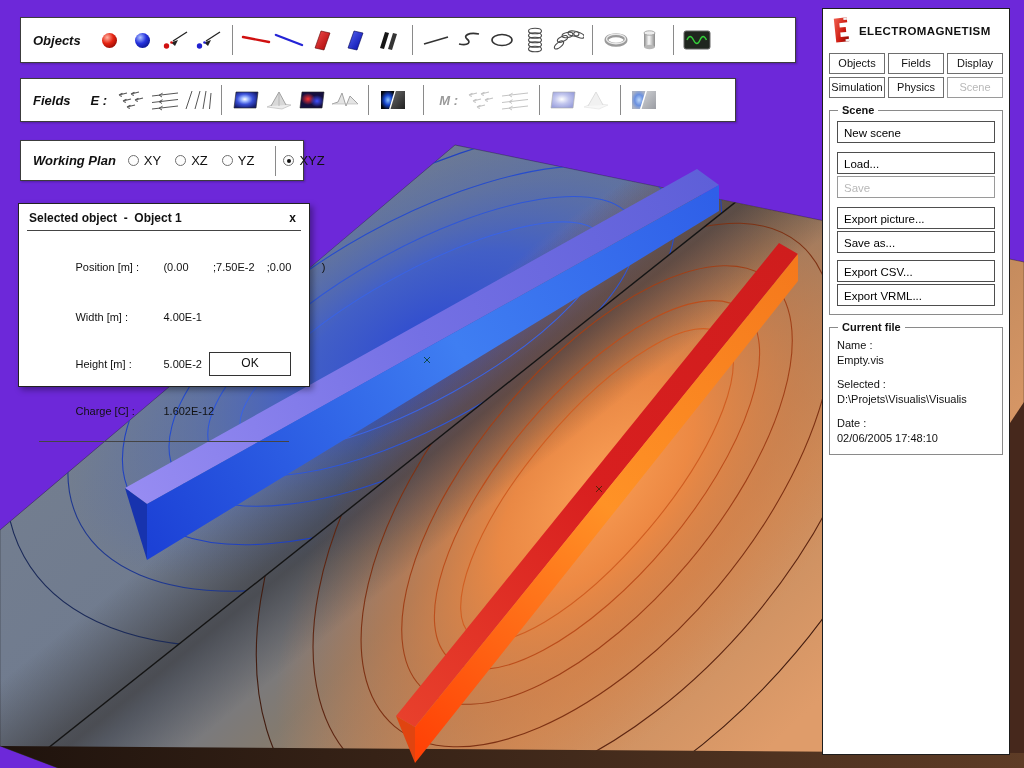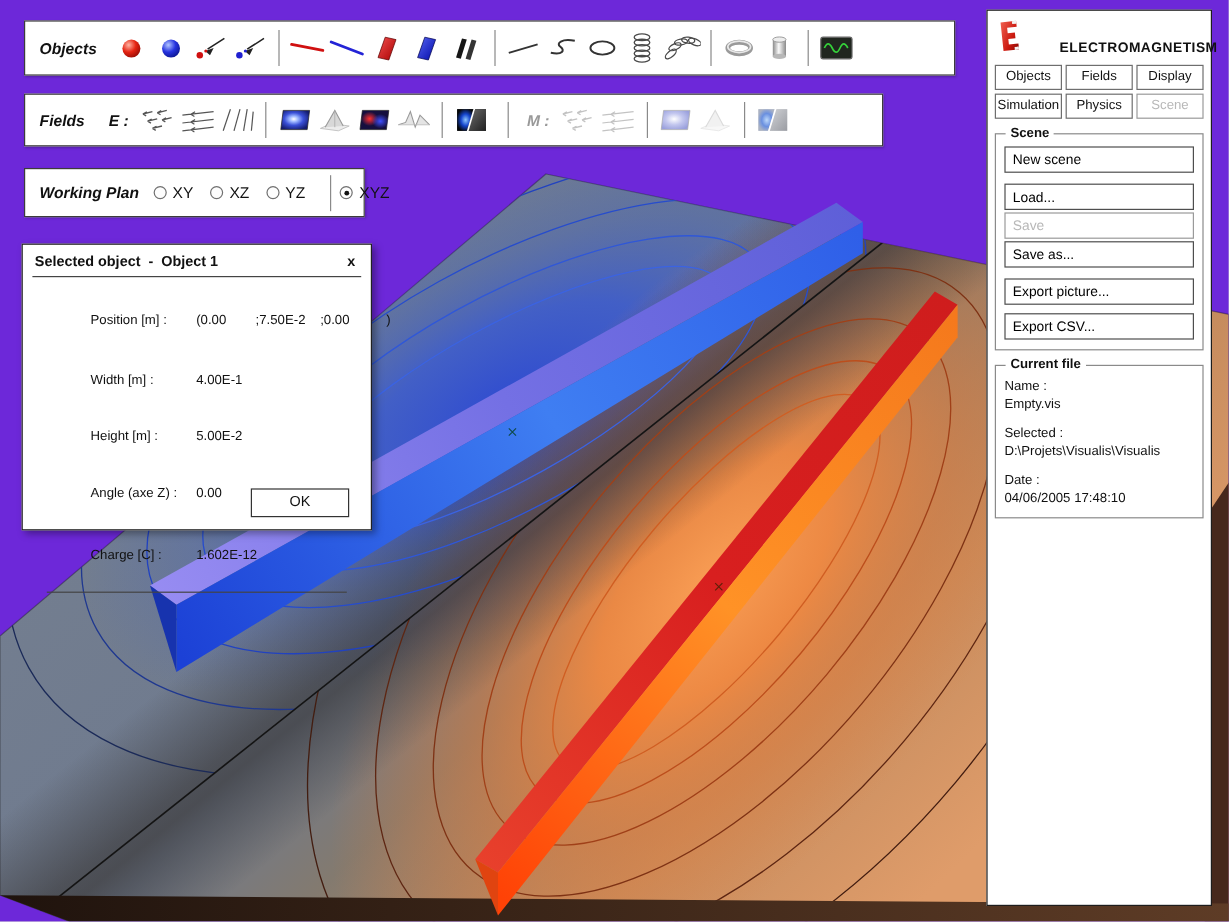--- a/index.html
+++ b/index.html
@@ -22,40 +22,40 @@
   .dim{opacity:.5;}
   .sph{width:15px;height:15px;border-radius:50%;}
   .sph.red{background:radial-gradient(circle at 35% 30%,#ffb3a3,#e52412 42%,#7c0300 92%);}
   .sph.blue{background:radial-gradient(circle at 35% 30%,#b2c6ff,#2633df 42%,#020b74 92%);}
   
   .wp-opt{display:flex;align-items:center;margin-right:14px;font-size:13px;cursor:pointer;}
   .radio{width:11px;height:11px;border-radius:50%;border:1px solid #707070;background:#fdfdfd;
          display:inline-block;margin-right:5px;position:relative;box-sizing:border-box;}
   .radio.sel::after{content:"";position:absolute;left:2.5px;top:2.5px;width:4px;height:4px;border-radius:50%;background:#111;}
   
-  .dialog{position:absolute;left:18px;top:203px;width:292px;height:239px;background:#fff;border:1px solid #222;
+  .dialog{position:absolute;left:18px;top:203px;width:292px;height:184px;background:#fff;border:1px solid #222;
           box-shadow:3px 3px 6px rgba(0,0,0,.35);z-index:6;box-sizing:border-box;font-size:11px;}
   .dlg-title{display:flex;align-items:center;padding:7px 10px 5px 10px;}
   .dlg-title .t{font-weight:bold;font-size:12px;white-space:pre;flex:1;}
   .dlg-close{font-size:12px;font-weight:bold;cursor:pointer;padding:0 3px;}
   .dlg-hr{border-top:1px solid #444;margin:0 8px;}
   .dlg-body{padding:9px 12px 0 12px;}
   .dlg-row{margin-bottom:0;white-space:pre;}
   .dlg-row .lbl{display:inline-block;width:88px;margin-left:20px;}
   .r-pos{margin:9px 0 14px 0;}
   .r-w{margin:0 0 11px 0;}
   .r-h{margin:0 0 11px 0;}
   .r-a{margin:0 0 16px 0;}
   .r-c{margin:0 0 12px 0;}
   .dlg-ok{position:absolute;right:18px;bottom:10px;width:80px;height:22px;background:#fff;border:1px solid #333;
           font-size:12px;text-align:center;line-height:20px;cursor:pointer;}
   
   .sidebar{position:absolute;left:822px;top:8px;width:188px;height:747px;background:#fff;border:1px solid #1d1d1d;
            z-index:6;box-sizing:border-box;font-size:11px;}
-  .sb-head{display:flex;align-items:flex-end;padding:8px 6px 4px 8px;gap:24px;}
+  .sb-head{display:flex;align-items:center;padding:8px 6px 4px 8px;}
   .sb-logo{margin-right:8px;}
   .sb-title{font-weight:bold;font-size:11.5px;letter-spacing:.4px;}
   .navgrid{display:grid;grid-template-columns:repeat(3,1fr);gap:3px;padding:4px 6px 0 6px;}
   .navbtn{height:21px;border:1px solid #6e6e6e;background:#fff;text-align:center;line-height:19px;cursor:pointer;box-sizing:border-box;}
   .navbtn.disabled{color:#b8b8b8;border-color:#9a9a9a;cursor:default;}
   .fieldset{position:relative;border:1px solid #8a8a8a;margin:12px 6px 0 6px;padding:10px 7px 8px 7px;}
   .fieldset .legend{position:absolute;top:-7px;left:8px;background:#fff;padding:0 4px;font-weight:bold;}
   .gbtn{display:block;width:100%;height:22px;background:#fff;border:1px solid #4e4e4e;font-size:11.5px;
         text-align:left;line-height:20px;cursor:pointer;box-sizing:border-box;font-family:"Liberation Sans",sans-serif;}
   .gbtn.disabled{color:#b8b8b8;border-color:#9a9a9a;cursor:default;}
@@ -500,23 +500,20 @@
     <div class="dlg-body">
       <div class="dlg-row r-pos">
         <span class="lbl">Position [m] :</span><span>(0.00        ;7.50E-2    ;0.00          )</span>
       </div>
       <div class="dlg-row r-w">
         <span class="lbl">Width [m] :</span><span>4.00E-1</span>
       </div>
       <div class="dlg-row r-h">
         <span class="lbl">Height [m] :</span><span>5.00E-2</span>
       </div>
-      <div class="dlg-row r-a">
-        <span class="lbl">Angle (axe Z) :</span><span>0.00</span>
-      </div>
       <div class="dlg-row r-c">
         <span class="lbl">Charge [C] :</span><span>1.602E-12</span>
       </div>
       <div class="dlg-hr"></div>
     </div>
     <div class="dlg-ok">OK</div>
   </div>
 
   <div class="sidebar">
     <div class="sb-head">
@@ -545,32 +542,33 @@
       <div class="navbtn">Simulation</div>
       <div class="navbtn">Physics</div>
       <div class="navbtn disabled">Scene</div>
     </div>
 
     <div class="fieldset">
       <span class="legend">Scene</span>
       <button class="gbtn">New scene</button>
       <button class="gbtn mt9">Load...</button>
       <button class="gbtn disabled mt1">Save</button>
+      <button class="gbtn mt9">Export picture...</button>
       <button class="gbtn mt1">Save as...</button>
-      <button class="gbtn mt9">Export picture...</button>
       <button class="gbtn mt7">Export CSV...</button>
+      <button class="gbtn mt1">Export VRML...</button>
     </div>
 
     <div class="fieldset">
       <span class="legend">Current file</span>
       <div class="cf-line">Name :</div>
       <div class="cf-line">Empty.vis</div>
       <div class="cf-gap"></div>
       <div class="cf-line">Selected :</div>
       <div class="cf-line">D:\Projets\Visualis\Visualis</div>
       <div class="cf-gap"></div>
       <div class="cf-line">Date :</div>
-      <div class="cf-line">04/06/2005 17:48:10</div>
+      <div class="cf-line">02/06/2005 17:48:10</div>
     </div>
 
   </div>
 
 </div>
 
 </body></html>

